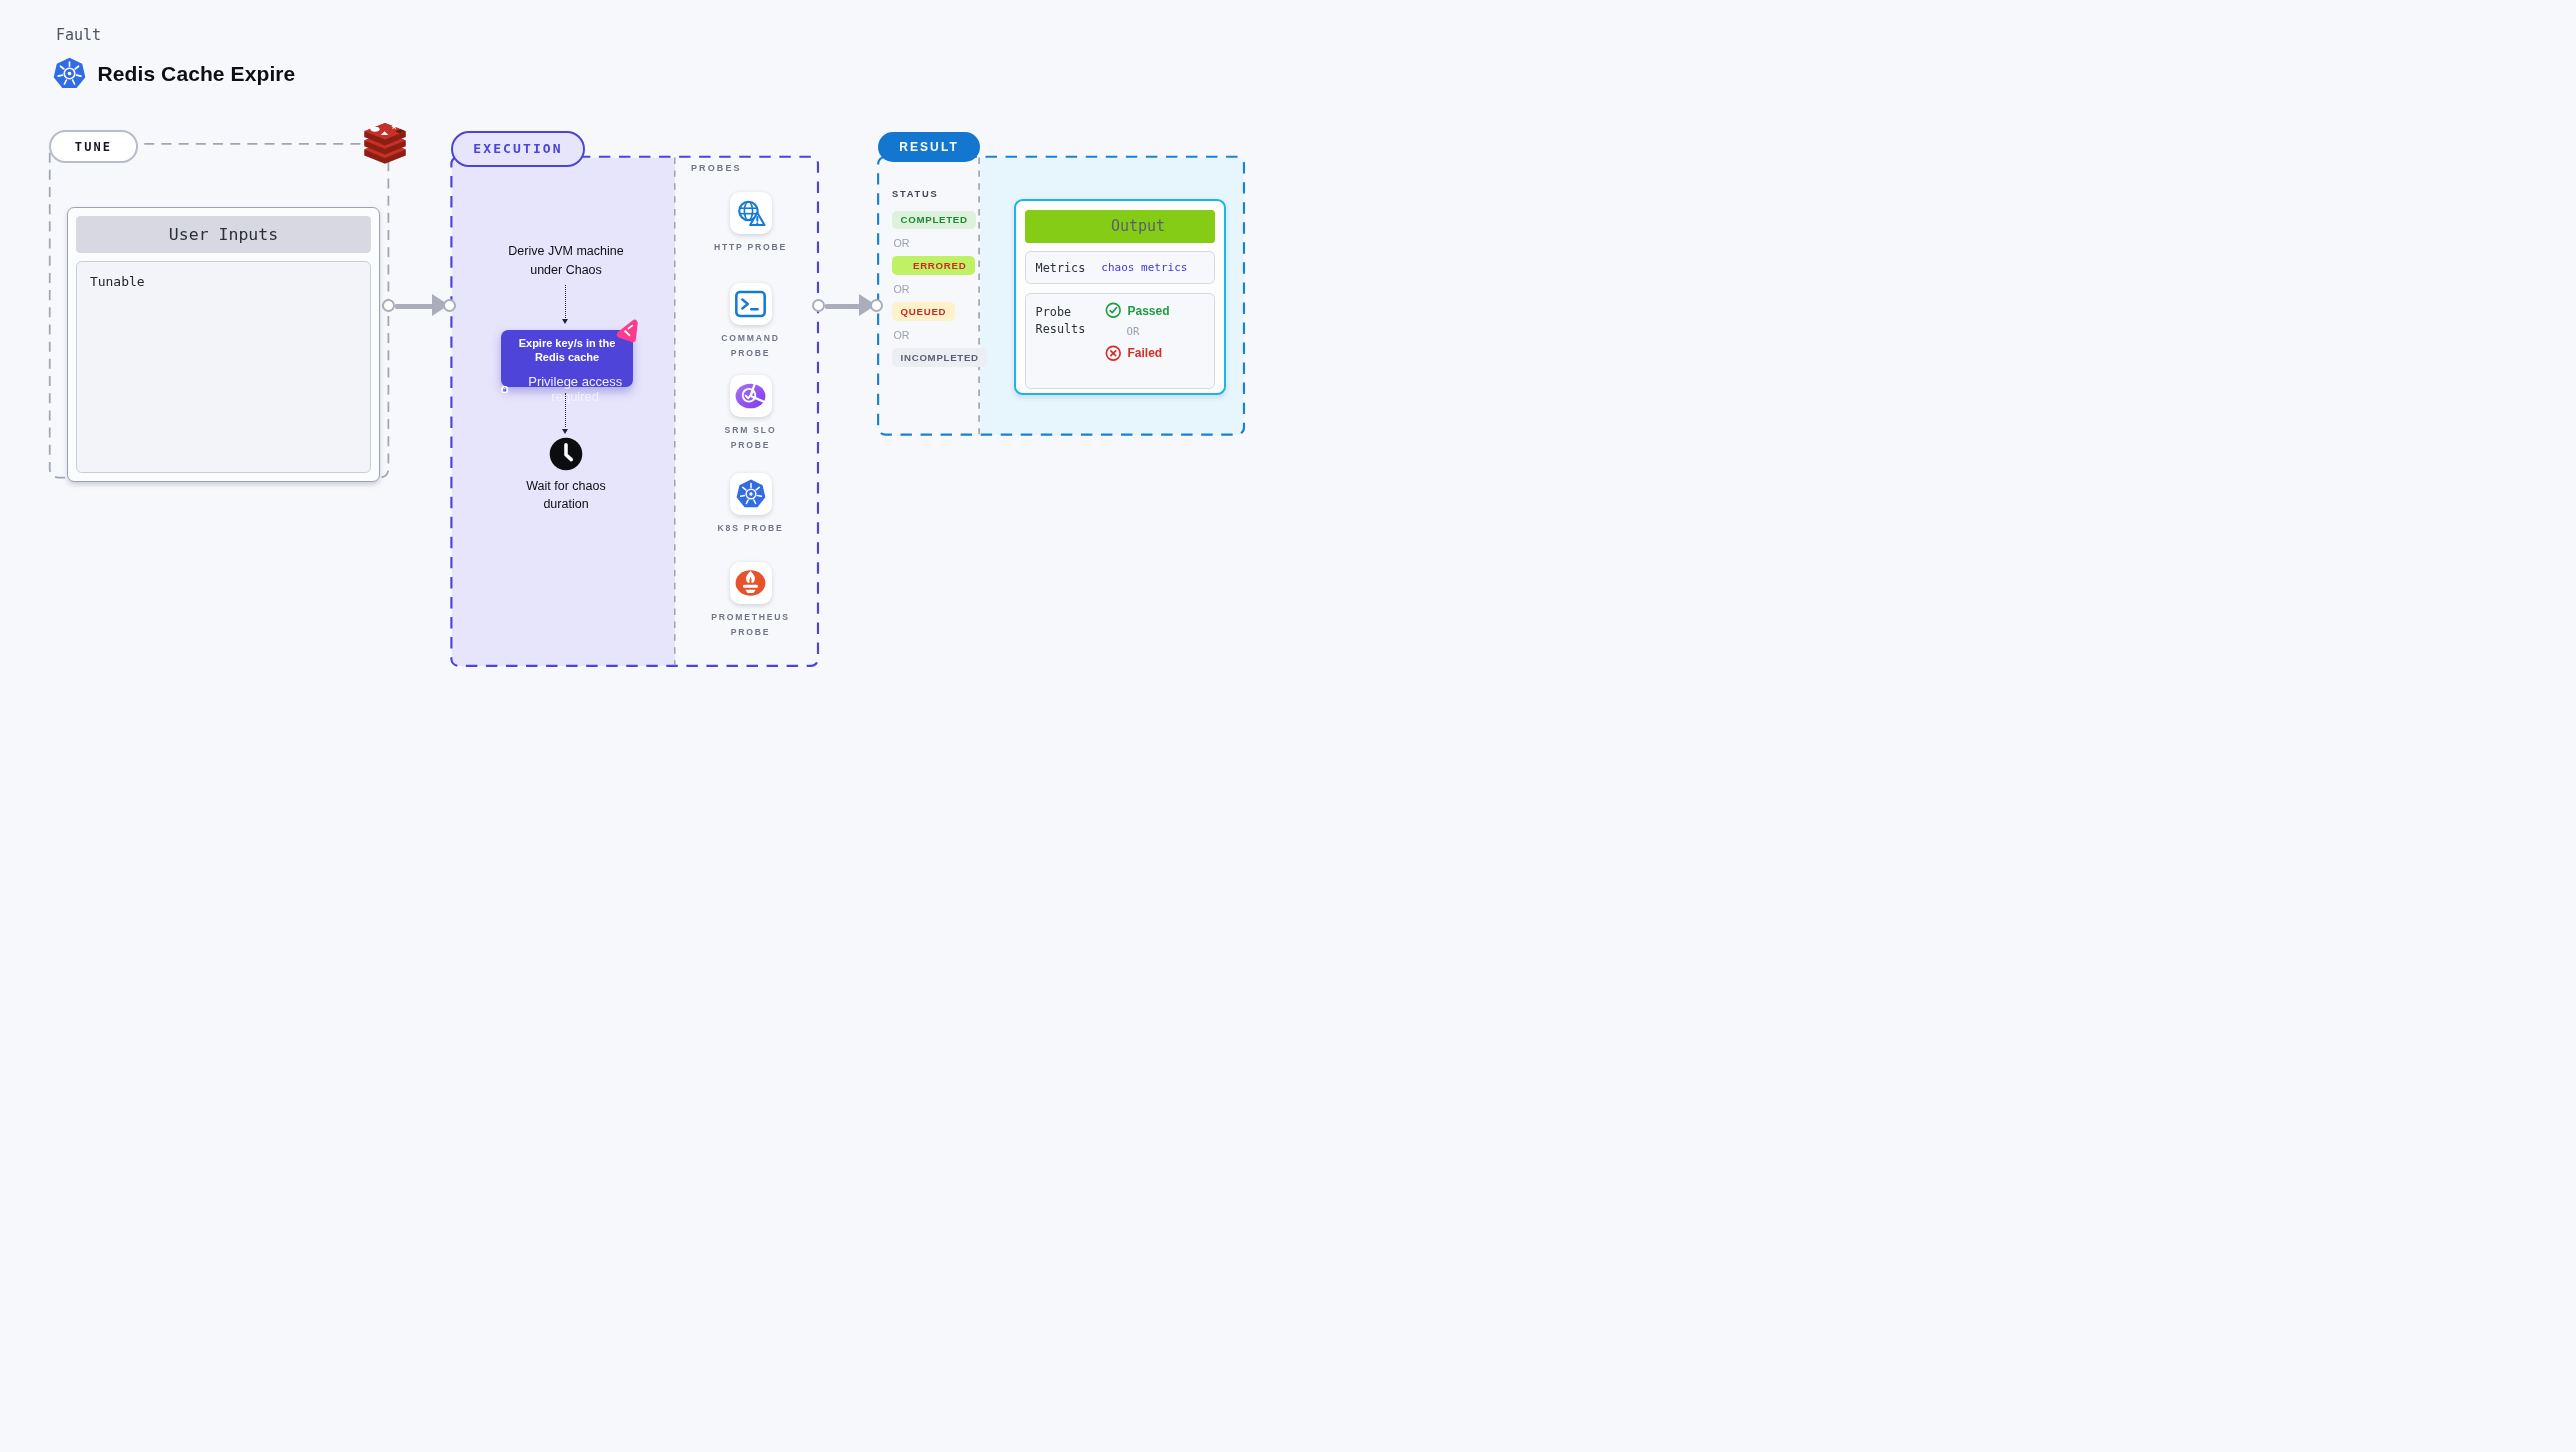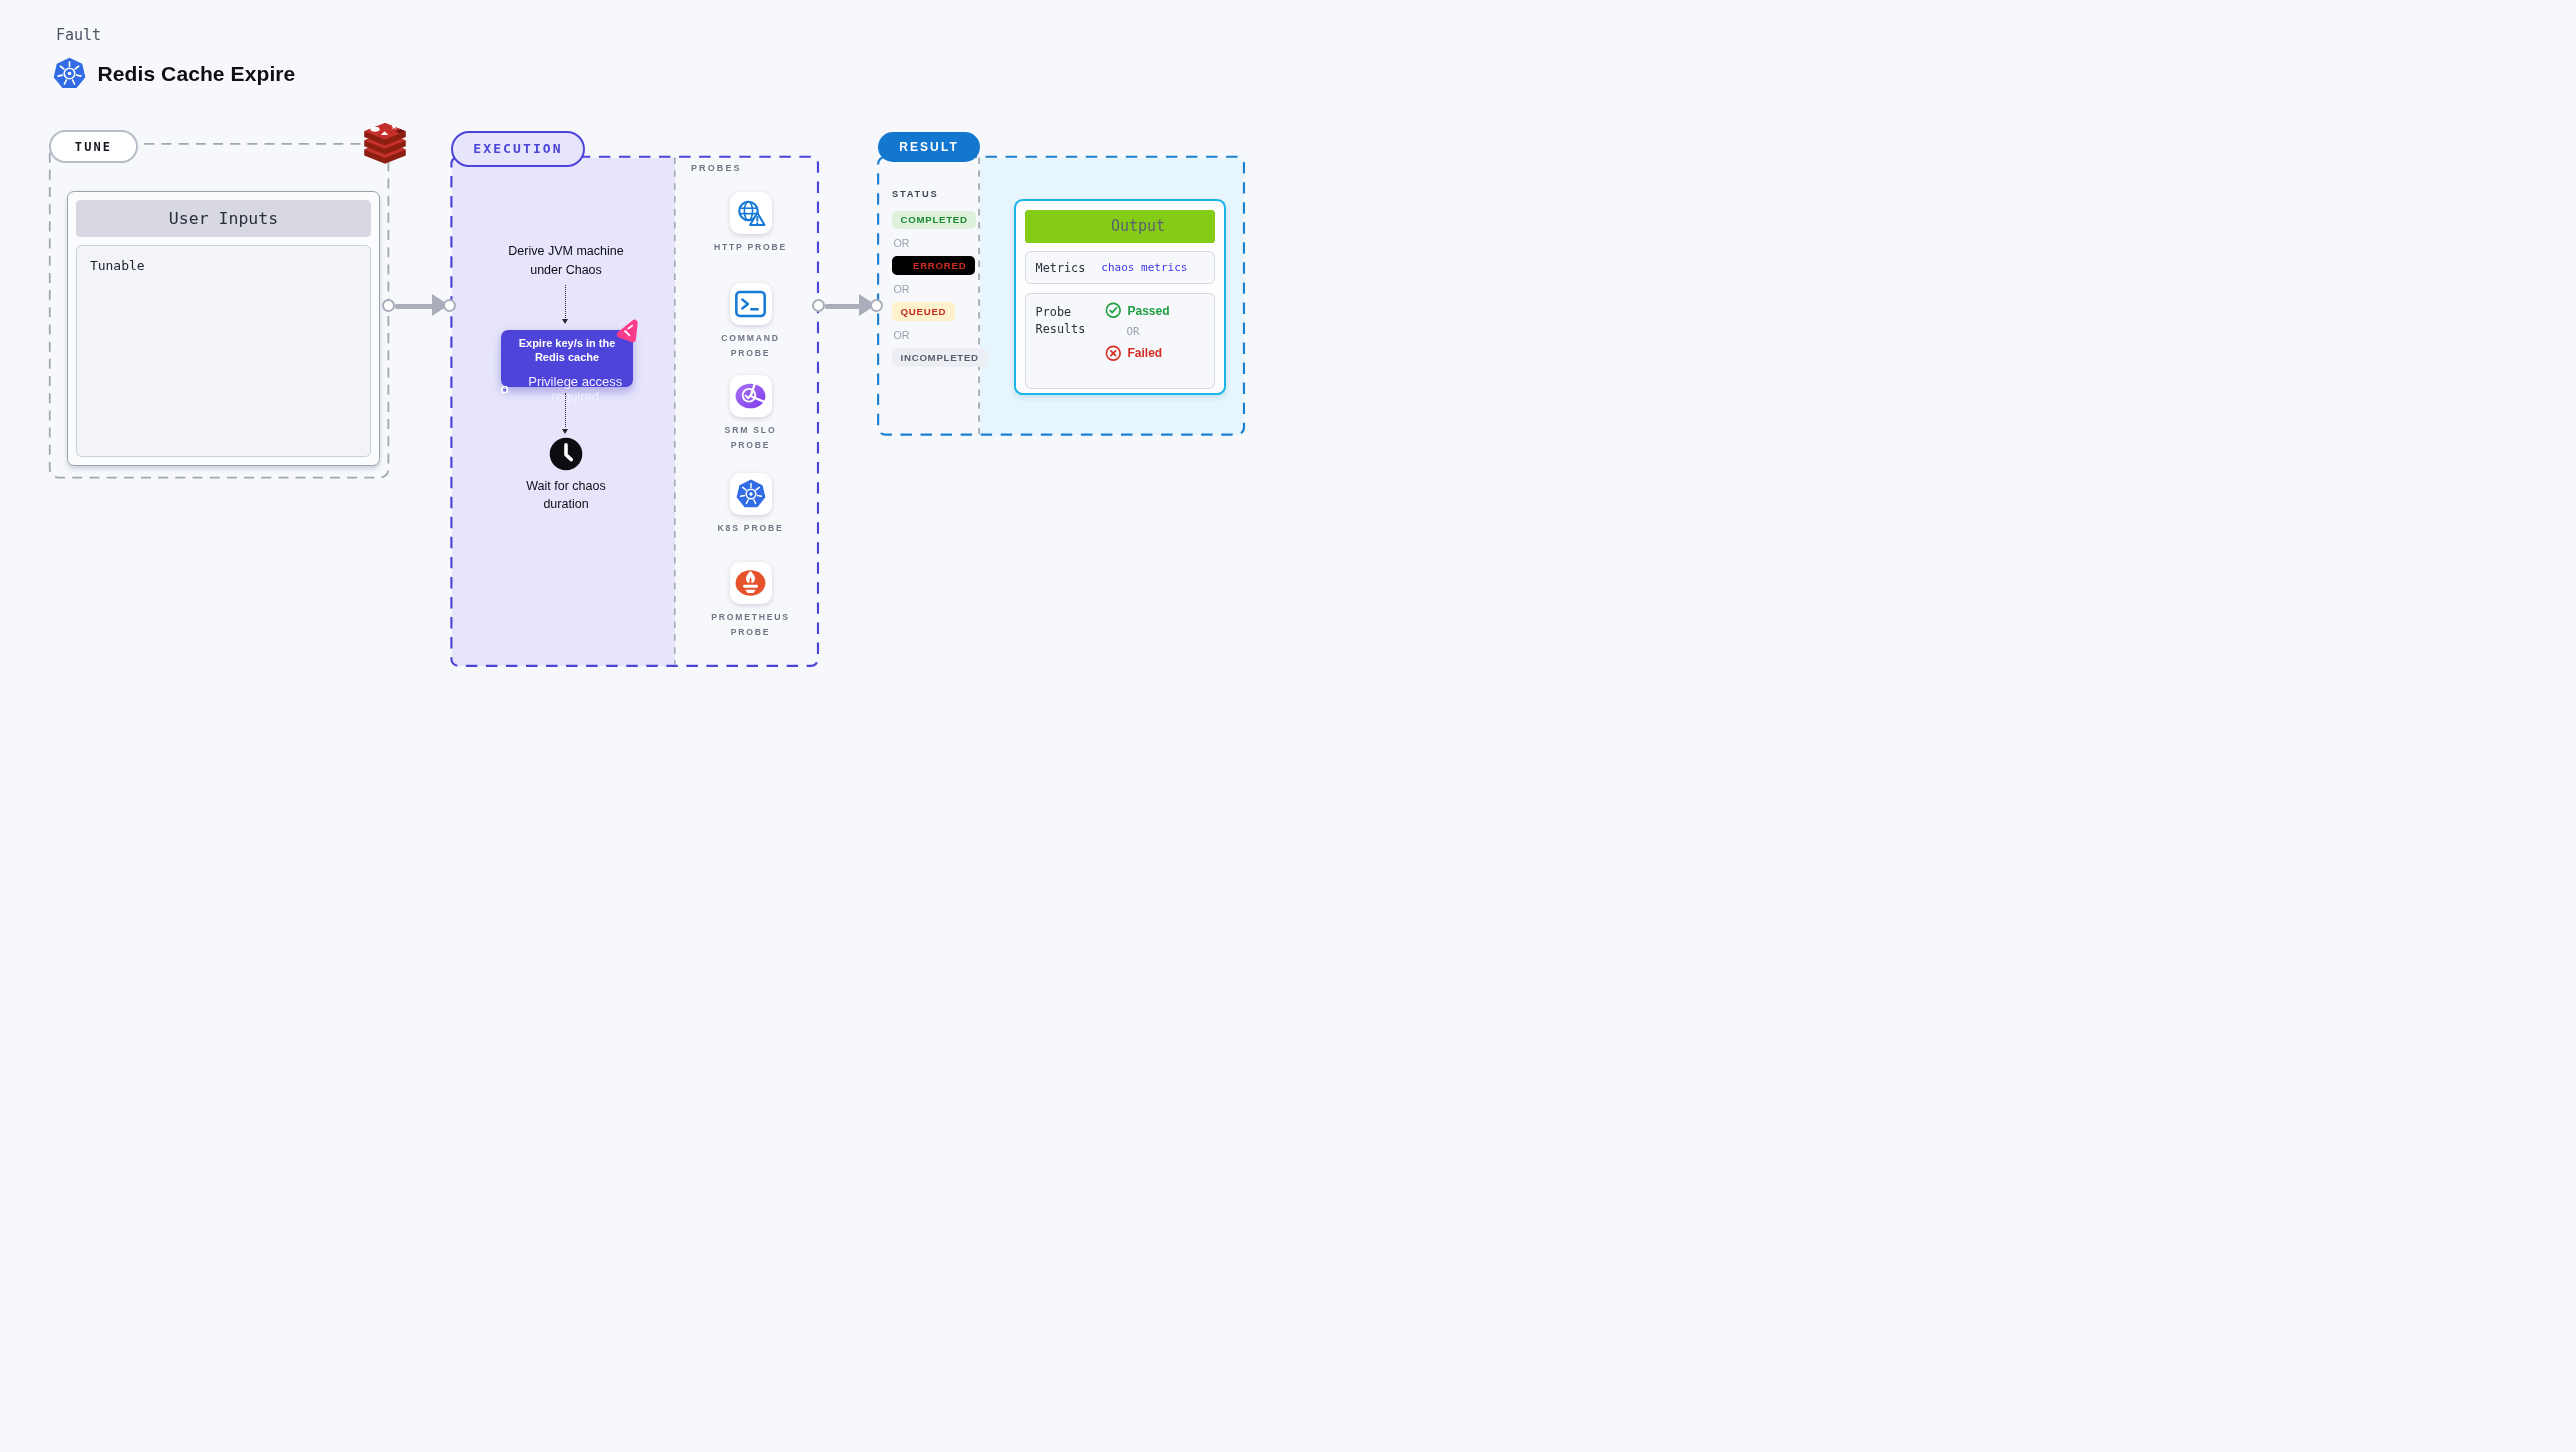--- a/index.html
+++ b/index.html
@@ -23,21 +23,21 @@
   .result-pill{left:878px;top:132px;width:102px;height:30px;background:#1377cf;color:#ffffff;font-size:12px;}
 
   
   .kicker{position:absolute;left:56px;top:26px;font-size:15px;color:#4d5360;z-index:3;}
   .title-row{position:absolute;left:53px;top:57px;display:flex;align-items:center;gap:11.5px;z-index:3;}
   .title-k8s{width:33px;height:33px;}
   .page-title{font-size:21px;font-weight:bold;color:#0d0f14;letter-spacing:0.1px;}
 
   
   .redis-logo{position:absolute;left:360px;top:122px;width:50px;height:46px;z-index:4;}
-  .ui-card{position:absolute;left:67px;top:191px;width:313px;height:275px;background:#fbfcfe;z-index:3;
+  .ui-card{position:absolute;left:67px;top:207px;width:313px;height:275px;background:#fbfcfe;z-index:3;
            border:1.8px solid #9aa2b0;border-radius:7.2px;box-shadow:0 2.1px 4.3px rgba(90,100,130,.25);box-sizing:border-box;text-align:right;}
   .ui-header{margin:7.9px 7.9px 0 7.9px;height:37px;background:#d8d8e2;border-radius:4.3px;display:flex;
              align-items:center;justify-content:center;font-size:16.5px;color:#2b2f3b;}
   .ui-sub{margin:8.6px 7.9px 0 7.9px;height:212px;background:#f2f4f9;border:1.1px solid #c9cdd8;border-radius:5.7px;
           position:relative;box-sizing:border-box;}
   .tunable{position:absolute;left:13px;top:11.5px;font-size:13px;color:#23262f;}
   .param-col{position:absolute;left:100px;top:8.6px;}
   .optional{font-size:9px;letter-spacing:2.1px;color:#9096a6;}
   .param-group{margin-top:5.7px;}
   .param{font-size:12px;line-height:21.5px;color:#2e2ae0;white-space:nowrap;}
@@ -68,21 +68,21 @@
   .probe-card{width:42px;height:42px;background:#ffffff;border-radius:10px;box-shadow:0 1.4px 4.3px rgba(50,60,90,.18);
               display:flex;align-items:center;justify-content:center;}
   .probe-label{margin-top:6.4px;font-size:8.6px;font-weight:bold;letter-spacing:1.8px;color:#6f7585;text-align:center;line-height:14.3px;}
   .probe-icon{width:33px;height:30px;}
 
   
   .status-col{position:absolute;left:892px;top:189px;width:85px;display:flex;flex-direction:column;align-items:flex-start;z-index:3;}
   .status-title{font-size:9.3px;font-weight:bold;letter-spacing:1.8px;color:#3f4456;margin-bottom:11.5px;}
   .badge{display:inline-block;padding:3.6px 8.6px;border-radius:5px;font-size:9.7px;font-weight:bold;letter-spacing:0.7px;white-space:nowrap;}
   .b-completed{color:#1d8a31;background:#def1dd;}
-  .b-errored{color:#cd2b22;background:#000000;padding-left:21px;}
+  .b-errored{color:#cd2b22;background:#bef264;padding-left:21px;}
   .b-queued{color:#c32d20;background:#fdf2cb;}
   .b-incompleted{color:#595f70;background:#edeef4;}
   .or{font-size:10.7px;color:#9aa1b1;margin:7.9px 0;padding-left:1.4px;}
 
   .output-card{position:absolute;left:1014px;top:199px;width:212px;height:196px;background:#fdfdfe;z-index:3;
                border:2.1px solid #19b5e8;border-radius:8.6px;box-sizing:border-box;box-shadow:0 2.1px 5.7px rgba(30,120,180,.15);}
   .output-header{margin:8.6px 8.6px 0 8.6px;height:33px;background:#84cc16;border-radius:3.6px;display:flex;align-items:center;
                  justify-content:center;font-size:15px;color:#5b6070;padding-left:36px;}
   .out-row{margin:8.6px 8.6px 0 8.6px;background:#f6f8fb;border:1.1px solid #d5d9e2;border-radius:5.7px;box-sizing:border-box;display:flex;}
   .metrics-row{height:33px;align-items:center;}

